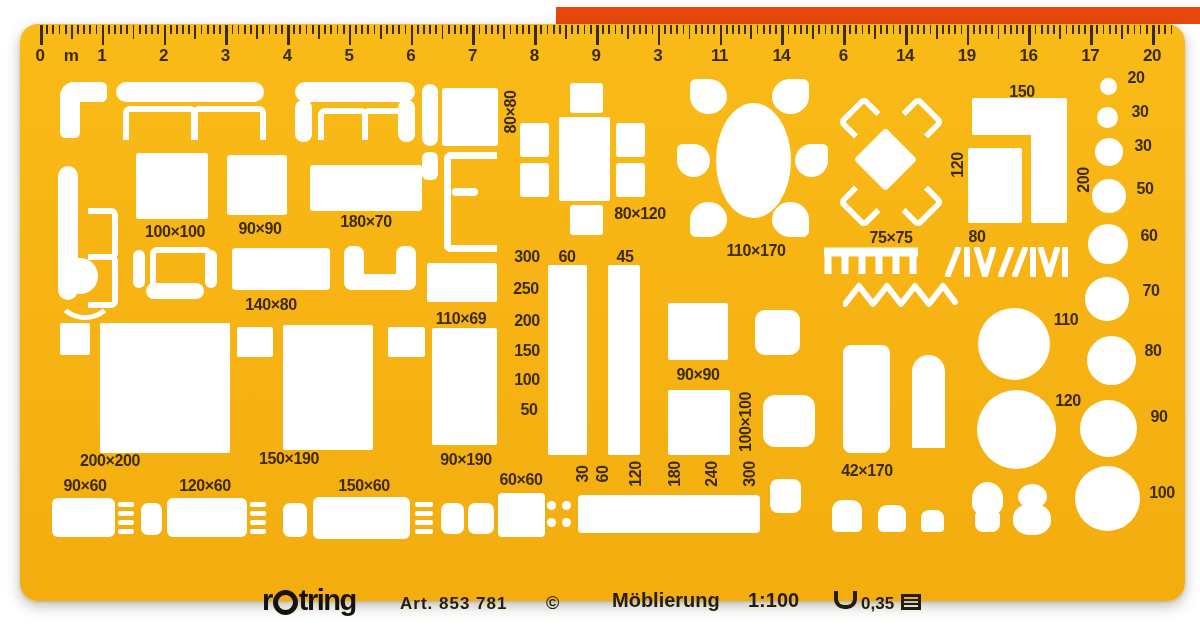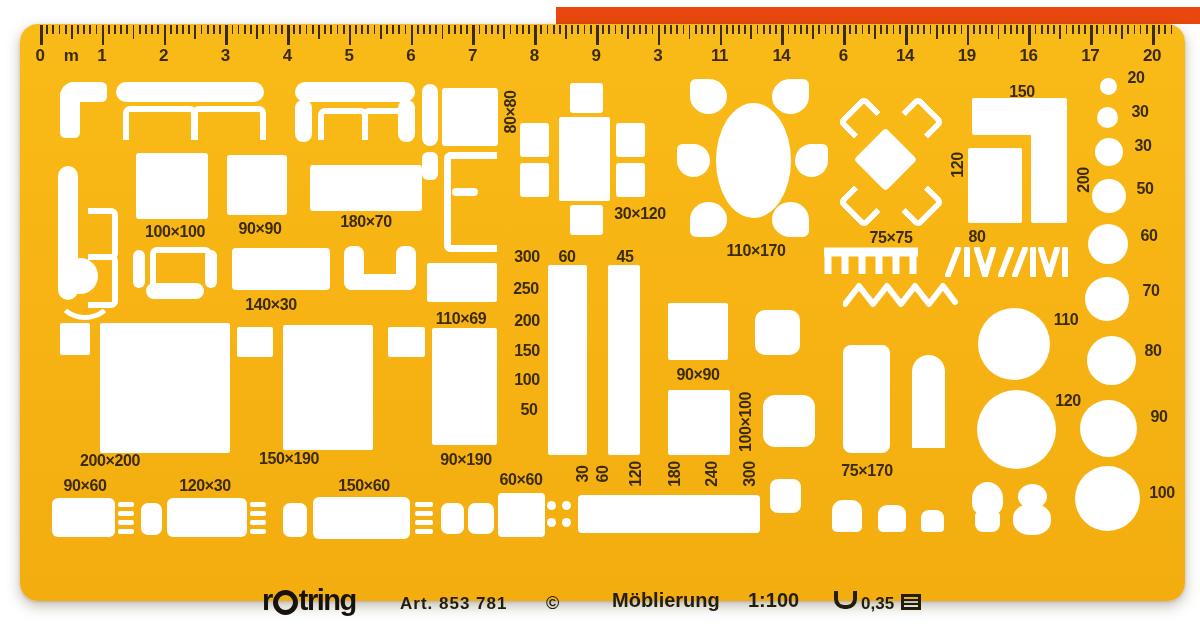--- a/index.html
+++ b/index.html
@@ -364,48 +364,48 @@
         <div class="shape" style="left: 901px; top: 486px; width: 23px; height: 22px; border-radius: 8px 8px 4px 4px;"></div>
         <div class="shape" style="left: 952px; top: 458px; width: 31px; height: 33px; border-radius: 50% 50% 35% 35%;"></div>
         <div class="shape" style="left: 955px; top: 488px; width: 25px; height: 20px; border-radius: 4px 4px 8px 8px;"></div>
         <div class="shape" style="left: 998px; top: 460px; width: 29px; height: 25px; border-radius: 50%;"></div>
         <div class="shape" style="left: 993px; top: 480px; width: 38px; height: 31px; border-radius: 45%;"></div>
       </div>
     <div id="labels">
         <div class="dim" style="left: 155px; top: 208px;">100×100</div>
         <div class="dim" style="left: 240px; top: 205px;">90×90</div>
         <div class="dim" style="left: 346px; top: 198px;">180×70</div>
-        <div class="dim" style="left: 251px; top: 281px;">140×30</div>
+        <div class="dim" style="left: 251px; top: 281px;">140×80</div>
         <div class="dim" style="left: 441px; top: 295px;">110×69</div>
         <div class="dim rot" style="left: 491px; top: 88px;">80×80</div>
-        <div class="dim" style="left: 620px; top: 190px;">30×120</div>
+        <div class="dim" style="left: 620px; top: 190px;">80×120</div>
         <div class="dim" style="left: 736px; top: 227px;">110×170</div>
         <div class="dim" style="left: 871px; top: 214px; text-align: right;">75×75</div>
         <div class="dim" style="left: 1002px; top: 68px;">150</div>
         <div class="dim rot" style="left: 938px; top: 141px;">120</div>
         <div class="dim rot" style="left: 1064px; top: 156px;">200</div>
         <div class="dim" style="left: 957px; top: 213px;">80</div>
         <div class="dim" style="left: 507px; top: 233px;">300</div>
         <div class="dim" style="left: 506px; top: 265px;">250</div>
         <div class="dim" style="left: 507px; top: 297px;">200</div>
         <div class="dim" style="left: 507px; top: 327px;">150</div>
         <div class="dim" style="left: 507px; top: 356px;">100</div>
         <div class="dim" style="left: 509px; top: 386px;">50</div>
         <div class="dim" style="left: 547px; top: 233px;">60</div>
         <div class="dim" style="left: 605px; top: 233px;">45</div>
         <div class="dim" style="left: 446px; top: 436px;">90×190</div>
         <div class="dim" style="left: 90px; top: 437px;">200×200</div>
         <div class="dim" style="left: 269px; top: 435px;">150×190</div>
         <div class="dim" style="left: 65px; top: 462px;">90×60</div>
-        <div class="dim" style="left: 185px; top: 462px;">120×30</div>
+        <div class="dim" style="left: 185px; top: 462px;">120×60</div>
         <div class="dim" style="left: 344px; top: 462px;">150×60</div>
         <div class="dim" style="left: 501px; top: 456px;">60×60</div>
         <div class="dim" style="left: 678px; top: 351px;">90×90</div>
         <div class="dim rot" style="left: 726px; top: 398px;">100×100</div>
-        <div class="dim" style="left: 847px; top: 447px;">75×170</div>
+        <div class="dim" style="left: 847px; top: 447px;">42×170</div>
         <div class="dim rot" style="left: 563px; top: 450px;">30</div>
         <div class="dim rot" style="left: 583px; top: 450px;">60</div>
         <div class="dim rot" style="left: 616px; top: 450px;">120</div>
         <div class="dim rot" style="left: 655px; top: 450px;">180</div>
         <div class="dim rot" style="left: 692px; top: 450px;">240</div>
         <div class="dim rot" style="left: 730px; top: 450px;">300</div>
         <div class="dim" style="left: 1116px; top: 54px;">20</div>
         <div class="dim" style="left: 1120px; top: 88px;">30</div>
         <div class="dim" style="left: 1123px; top: 122px;">30</div>
         <div class="dim" style="left: 1125px; top: 165px;">50</div>

